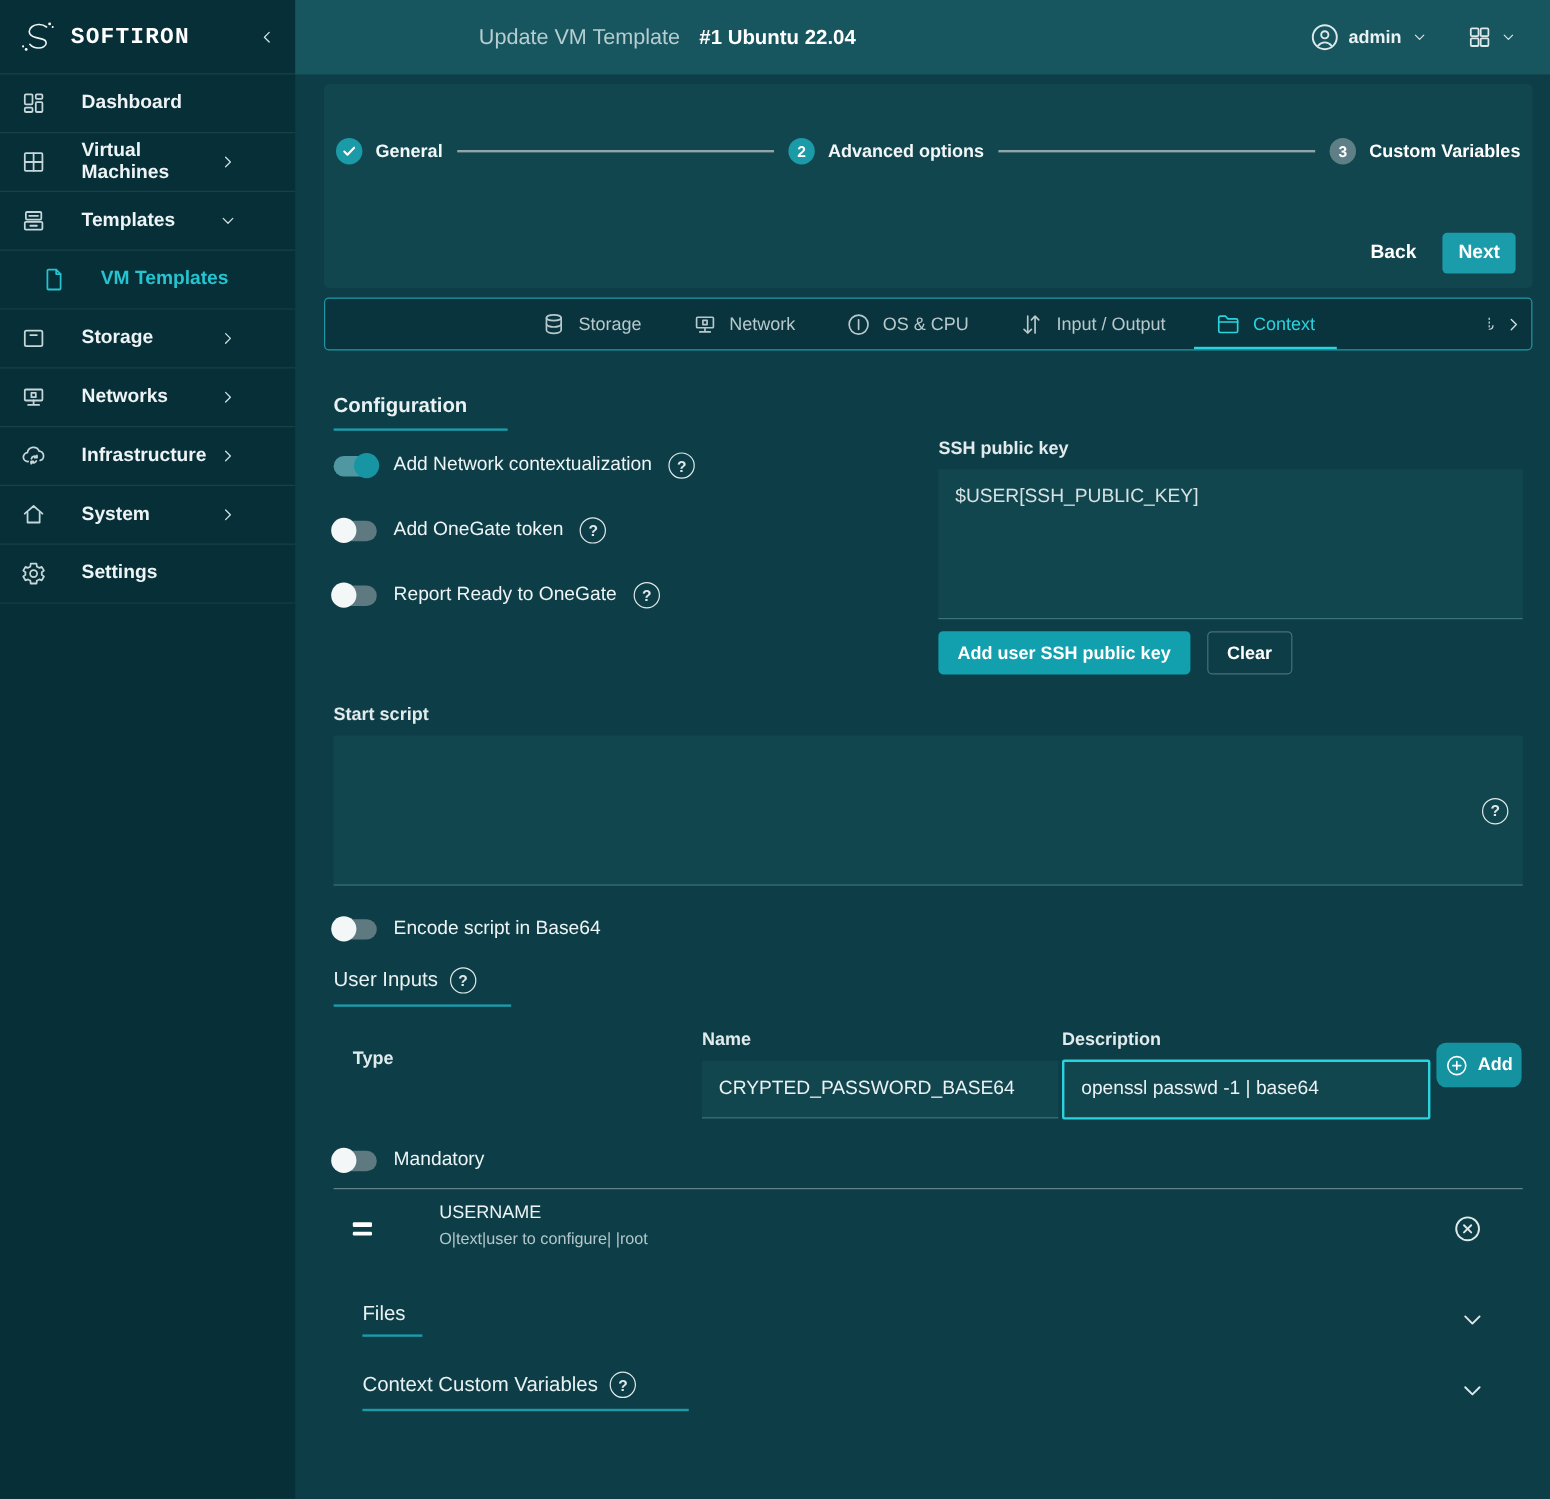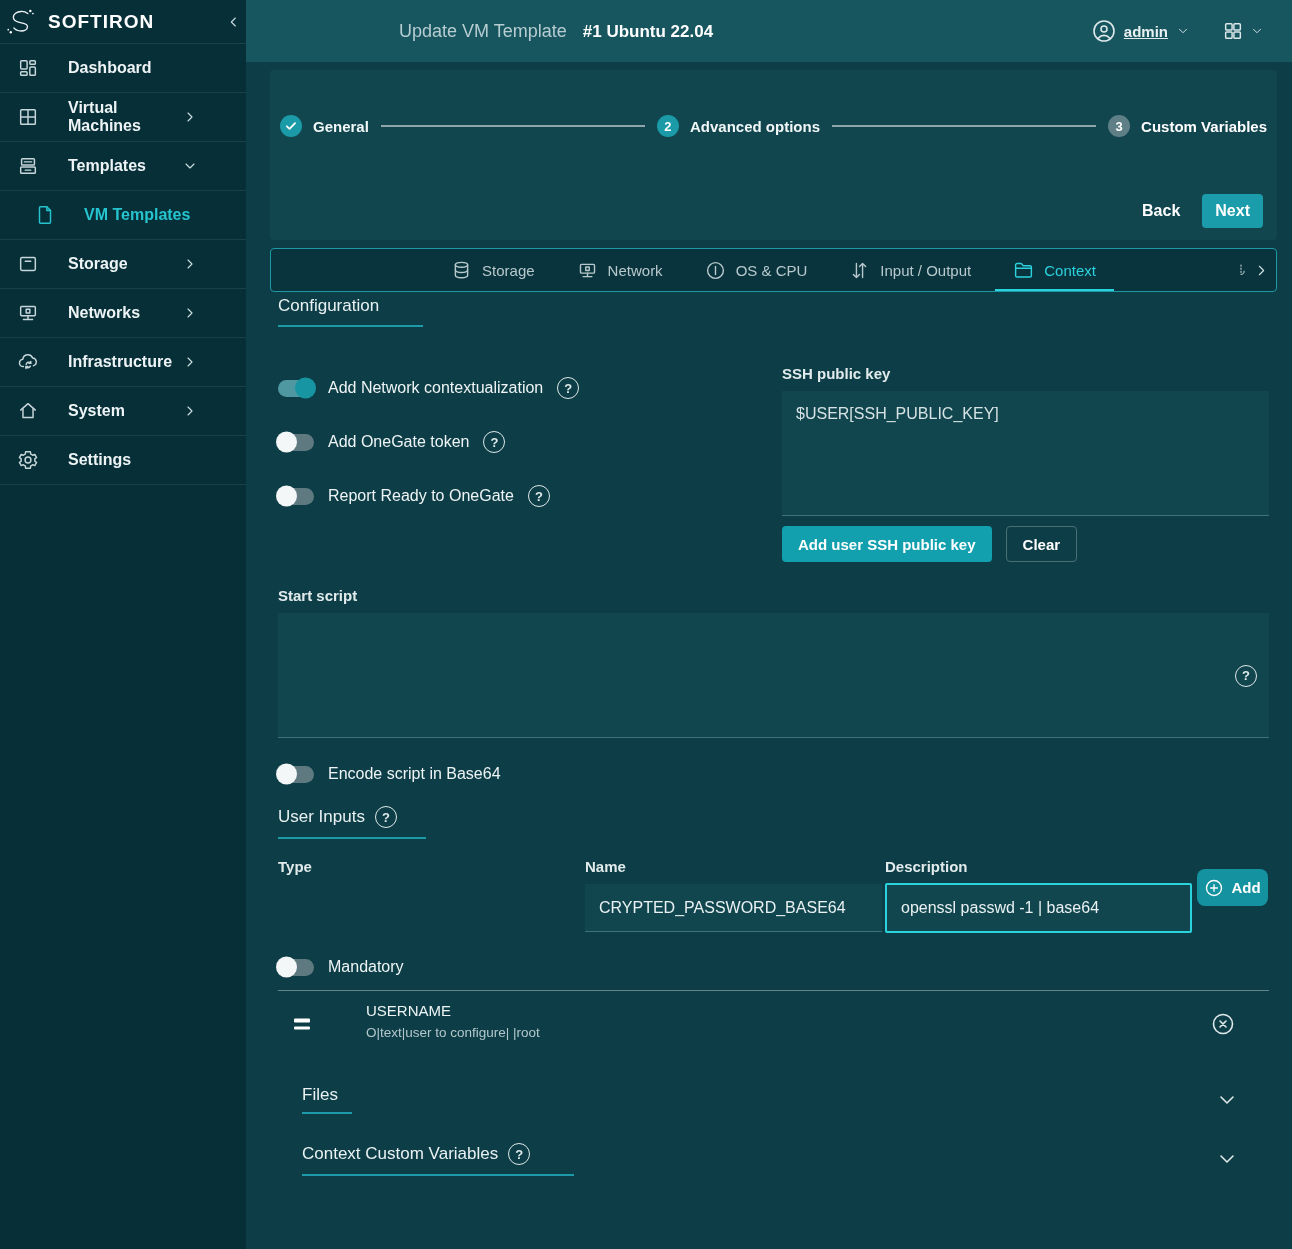--- a/index.html
+++ b/index.html
@@ -9,39 +9,39 @@
     background:#0d3e47;
     color:#eef4f5;
     position:relative;
     overflow:hidden;
   }
   .icon { display:inline-flex; align-items:center; justify-content:center; flex:none; }
   .icon svg { stroke:currentColor; fill:none; stroke-width:1.6; stroke-linecap:round; stroke-linejoin:round; }
 
   
   .sidebar { position:absolute; left:0; top:0; width:246px; height:1249px; background:#062f38; }
-  .logo-row { height:44px; display:flex; align-items:center; padding:0 4px; border-bottom:1px solid rgba(255,255,255,0.09); }
+  .logo-row { height:62px; display:flex; align-items:center; padding:0 15px; border-bottom:1px solid rgba(255,255,255,0.09);font-family:Liberation Mono, monospace; }
   .logo-mark { width:34px; height:34px; margin-right:10px; }
   .logo-text { font-size:19px; font-weight:700; letter-spacing:1px; color:#fff; flex:1; }
   .collapse { color:#cfe0e2; cursor:pointer; }
   .nav-item { height:49px; display:flex; align-items:center; padding:0 16px; border-bottom:1px solid rgba(255,255,255,0.08); color:#eef4f5; cursor:pointer; }
   .nav-item .icon { width:24px; height:24px; color:#c7d6d9; margin-right:28px; }
   .nav-item .nav-label { font-size:16px; font-weight:600; flex:1; }
   .nav-item .nav-caret { color:#cfe0e2; }
   .nav-item.sub { padding-left:33px; }
   .nav-item.sub .icon { margin-right:27px; color:#25c4cf; }
   .nav-item.active-sub .nav-label { color:#25c4cf; }
 
   
   .topbar { position:absolute; left:246px; top:0; width:1046px; height:62px; background:#17555f; display:flex; align-items:center; }
   .title-wrap { position:absolute; left:153px; display:flex; align-items:baseline; }
   .page-title { font-size:18px; color:#b6cdd1; }
   .page-subtitle { font-size:17px; color:#ffffff; font-weight:600; margin-left:16px; }
   .topbar-right { position:absolute; right:28px; display:flex; align-items:center; gap:10px; }
-  .user-chip { display:flex; align-items:center; gap:8px; cursor:pointer; color:#dce8ea;text-decoration:underline; }
+  .user-chip { display:flex; align-items:center; gap:8px; cursor:pointer; color:#dce8ea; }
   .user-chip .uname { font-size:15px; font-weight:600; color:#e9f1f2; }
   .apps-chip { display:flex; align-items:center; gap:6px; margin-left:22px; cursor:pointer; color:#dce8ea; }
 
   
   .main { position:absolute; left:246px; top:62px; width:1046px; height:1187px; }
 
   .stepper-panel { position:absolute; left:24px; top:8px; width:1007px; height:170px; background:#12464f; border-radius:4px; }
   .steps { position:absolute; left:10px; right:10px; top:45px; display:flex; align-items:center;font-weight:bold; }
   .step { display:flex; align-items:center; gap:11px; }
   .step-circle { width:22px; height:22px; border-radius:50%; display:flex; align-items:center; justify-content:center; font-size:13px; color:#fff; }
@@ -385,21 +385,21 @@
           </svg>
       </span>
       <span class="icon">
         <svg viewBox="0 0 24 24" width="17" height="17">
             <path d="M9 6l6 6-6 6"></path>
           </svg>
       </span>
     </div>
   </div>
 
-  <div class="section-h" style="left:32px; top:234px; width:145px;">
+  <div class="section-h" style="left:32px; top:266px; width:145px;font-weight:bold;">
     <span>Configuration</span>
   </div>
 
   <div class="toggle-row" style="left:32px; top:312px;">
     <span class="switch on">
         <span class="knob"></span>
       </span>
     <span class="toggle-label">Add Network contextualization</span>
     <span class="help">?</span>
   </div>
@@ -441,21 +441,21 @@
       </span>
     <span class="toggle-label">Encode script in Base64</span>
   </div>
 
   <div class="section-h" style="left:32px; top:744px; width:148px;">
     <span>User Inputs</span>
     <span class="help">?</span>
   </div>
 
   <div class="form-row">
-    <div class="fgroup" style="left:0; width:299px;">
+    <div class="fgroup" style="left:16px; width:299px;margin-top:16px;">
       <span class="field-label">Type</span>
     </div>
     <div class="fgroup" style="left:307px; width:297px;">
       <span class="field-label">Name</span>
       <input class="control" spellcheck="false" value="CRYPTED_PASSWORD_BASE64" style="">
     </div>
     <div class="fgroup" style="left:607px; width:307px;">
       <span class="field-label">Description</span>
       <input class="control focused" spellcheck="false" value="openssl passwd -1 | base64" style="">
     </div>

